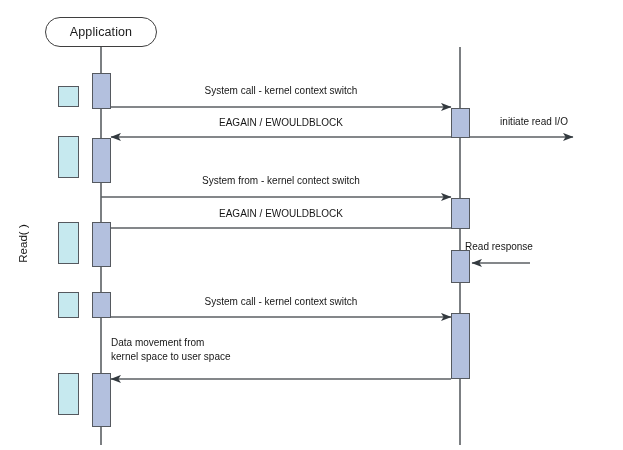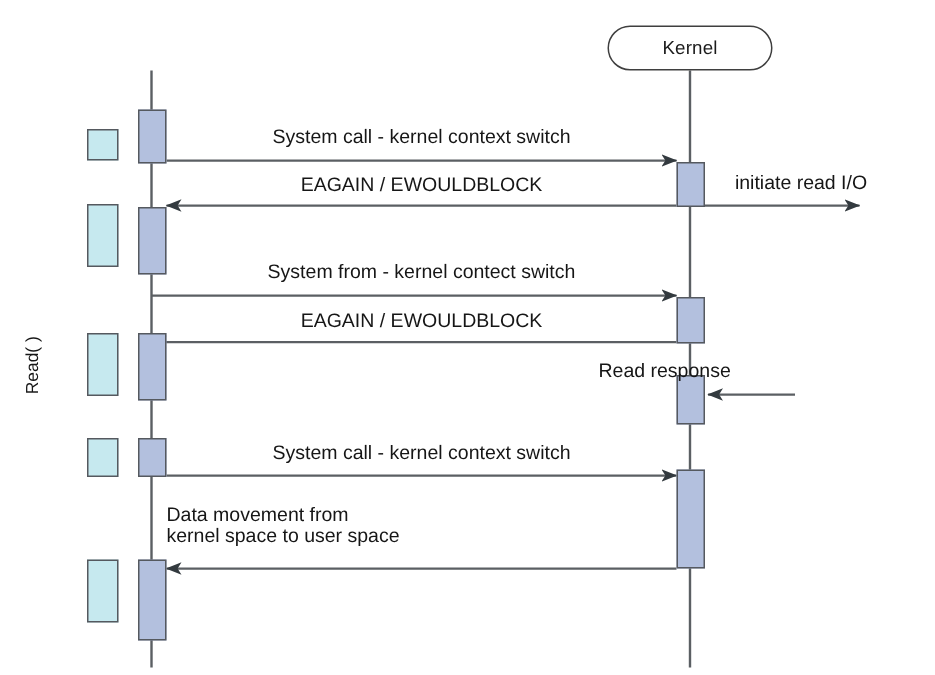--- a/index.html
+++ b/index.html
@@ -27,21 +27,21 @@
     background:#b3c0de;
     border:1.6px solid #55595f;
   }
   .state-box{
     position:absolute;box-sizing:border-box;
     background:#c6e9ef;
     border:1.6px solid #55595f;
   }
   .msg-label{
     position:absolute;
-    font-size:13px;color:#161616;
+    font-size:10px;color:#161616;
     white-space:pre;
     text-align:center;
     line-height:14px;
   }
   .rot-label{
     position:absolute;
     font-size:11.6px;color:#161616;
     white-space:pre;
     transform-origin:50% 50%;
     transform:rotate(-90deg);
@@ -70,22 +70,22 @@
         <line x1="451" y1="137" x2="111" y2="137" stroke="#5b5f63" stroke-width="1.5" marker-end="url(#arrow-l)"></line>
         <line x1="101" y1="197" x2="451" y2="197" stroke="#5b5f63" stroke-width="1.5" marker-end="url(#arrow-r)"></line>
         <line x1="451" y1="228" x2="101" y2="228" stroke="#5b5f63" stroke-width="1.5" marker-end="url(#arrow-l)"></line>
         <line x1="111" y1="317" x2="451" y2="317" stroke="#5b5f63" stroke-width="1.5" marker-end="url(#arrow-r)"></line>
         <line x1="451" y1="379" x2="111" y2="379" stroke="#5b5f63" stroke-width="1.5" marker-end="url(#arrow-l)"></line>
         <line x1="470" y1="137" x2="573" y2="137" stroke="#5b5f63" stroke-width="1.5" marker-end="url(#arrow-r)"></line>
         <line x1="530" y1="263" x2="472" y2="263" stroke="#5b5f63" stroke-width="1.5" marker-end="url(#arrow-l)"></line>
       </g>
   </svg>
 
-  <div class="lifeline-head" id="head-1" style="left: 405px; top: 17px; width: 110px; height: 30px; border-color: rgb(63, 63, 63);">
-    <span>Kernel</span>
+  <div class="lifeline-head" id="head-0" style="left: 45px; top: 17px; width: 112px; height: 30px; border-color: rgb(63, 63, 63);">
+    <span>Application</span>
   </div>
 
   <div class="rot-label" id="group-label" style="left: 2px; top: 237px; width: 40px; text-align: center;">Read( )</div>
 
   <div id="boxes-layer">
       <div class="activation" style="left: 92px; top: 73px; width: 19px; height: 36px; background: rgb(179, 192, 222); border-color: rgb(85, 89, 95);"></div>
       <div class="activation" style="left: 92px; top: 138px; width: 19px; height: 45px; background: rgb(179, 192, 222); border-color: rgb(85, 89, 95);"></div>
       <div class="activation" style="left: 92px; top: 222px; width: 19px; height: 45px; background: rgb(179, 192, 222); border-color: rgb(85, 89, 95);"></div>
       <div class="activation" style="left: 92px; top: 292px; width: 19px; height: 26px; background: rgb(179, 192, 222); border-color: rgb(85, 89, 95);"></div>
       <div class="activation" style="left: 92px; top: 373px; width: 19px; height: 54px; background: rgb(179, 192, 222); border-color: rgb(85, 89, 95);"></div>
@@ -101,16 +101,16 @@
     </div>
   <div id="labels-layer">
       <div class="msg-label" style="top: 84px; left: 111px; width: 340px; text-align: center;">System call - kernel context switch</div>
       <div class="msg-label" style="top: 116px; left: 111px; width: 340px; text-align: center;">EAGAIN / EWOULDBLOCK</div>
       <div class="msg-label" style="top: 174px; left: 111px; width: 340px; text-align: center;">System from - kernel contect switch</div>
       <div class="msg-label" style="top: 207px; left: 111px; width: 340px; text-align: center;">EAGAIN / EWOULDBLOCK</div>
       <div class="msg-label" style="top: 295px; left: 111px; width: 340px; text-align: center;">System call - kernel context switch</div>
       <div class="msg-label" style="top: 336px; left: 111px; width: 340px; text-align: left;">Data movement from
 kernel space to user space</div>
       <div class="msg-label" style="top: 115px; left: 364px; width: 340px; text-align: center;">initiate read I/O</div>
-      <div class="msg-label" style="top: 240px; left: 399px; width: 200px; text-align: left;">Read response</div>
+      <div class="msg-label" style="top: 240px; left: 399px; width: 200px; text-align: center;">Read response</div>
     </div>
 
 </div>
 
 </body></html>

